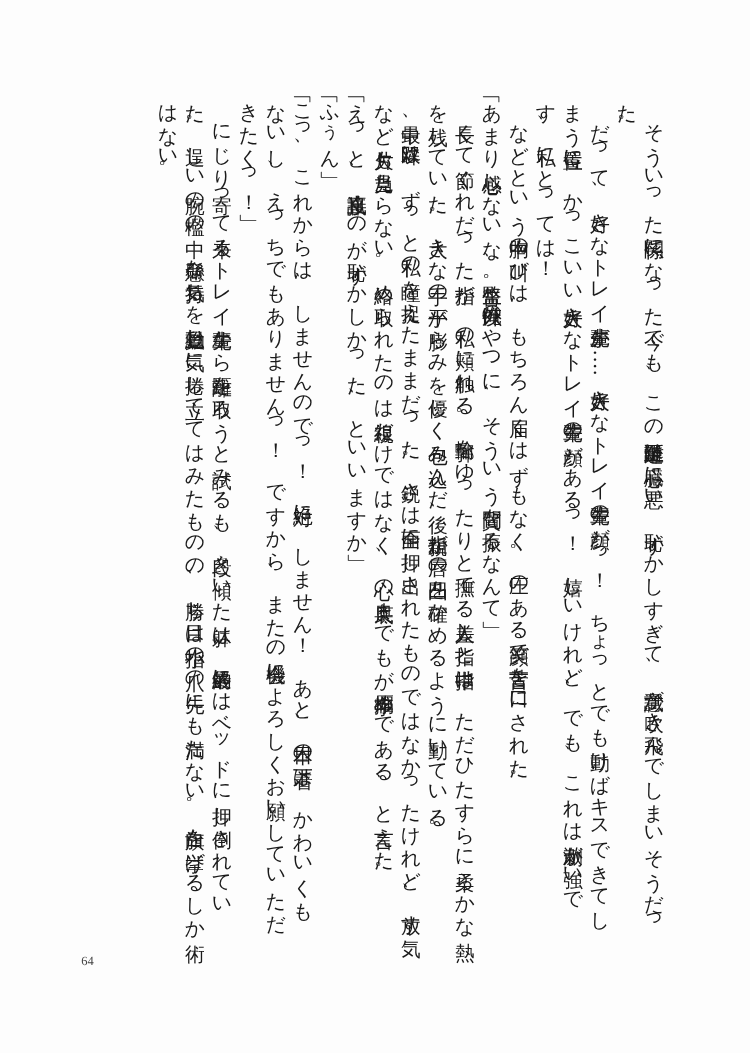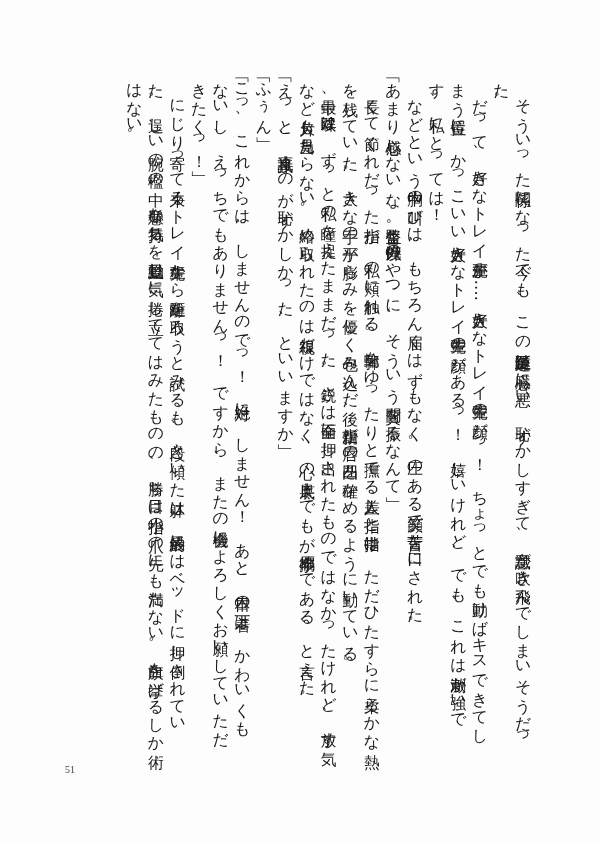--- a/index.html
+++ b/index.html
@@ -59,14 +59,14 @@
     <p class="para indent">だって、好きなトレイ先輩が……大好きなトレイ先輩の顔がっ！　ちょっとでも動けばキスできてしまう位置に、かっこいい大好きなトレイ先輩の顔があるっ！　嬉しいけれど、でも、これは刺激が強いです、私にとっては！</p>
     <p class="para indent">などという胸中の叫びは、もちろん届くはずもなく。圧のある笑顔で苦言を口にされた。</p>
     <p class="para">「あまり感心しないな、監督生。俺以外のやつに、そういう質問を振るなんて」</p>
     <p class="para indent">長くて節くれだった指が、私の頬に触れる。輪郭をゆったりと撫でる人差し指と中指は、ただひたすらに柔らかな熱を残していた。大きな手の平が膨らみを優しく包み込んだ後、親指が唇の凹凸を確かめるように動いている。</p>
     <p class="para indent">最中、双眸は、ずっと私の瞳を捉えたままだった。鋭さは全面に押し出されたものではなかったけれど、放す気など欠片も見当たらない。絡め取られたのは視線だけではなく、心の奥底までもが雁字搦めである、と言えた。</p>
     <p class="para">「えっと、直接訊くのが恥ずかしかった、といいますか」</p>
     <p class="para">「ふぅん」</p>
     <p class="para">「こっ、これからは、しませんのでっ！　絶対に、しません！　あと、本日の下着は、かわいくもないし、えっちでもありませんっ！　ですから、またの機会によろしくお願いしていただきたくっ！」</p>
     <p class="para indent">にじり寄って来るトレイ先輩から距離を取ろうと試みるも、段々と傾いた躰は、最終的にはベッドに押し倒されていた。逞しい腕の檻の中、懸命な気持ちを総動員し一気に捲し立ててはみたものの、勝ち目は小指の爪の先にも満たない。白旗を挙げるしか術はない。</p>
   </div>
-  <div class="page-number">51</div>
+  <div class="page-number">64</div>
 </div>
 
 </body></html>

